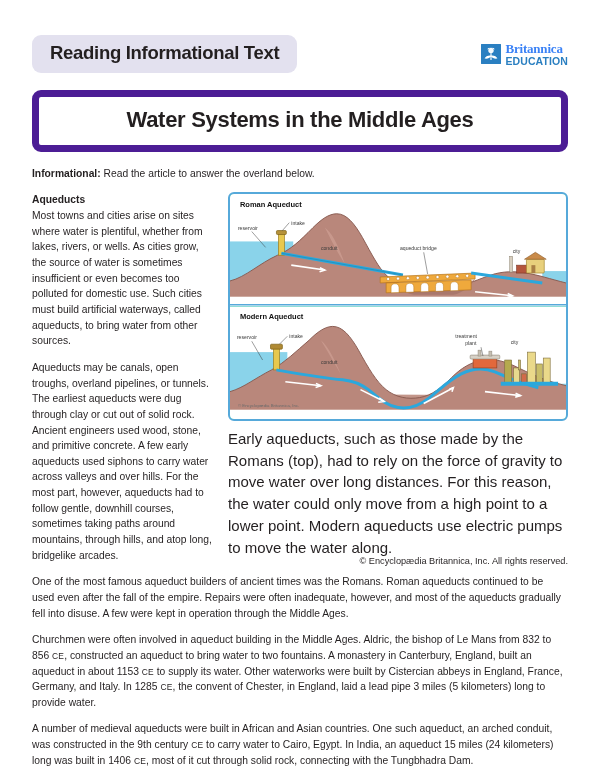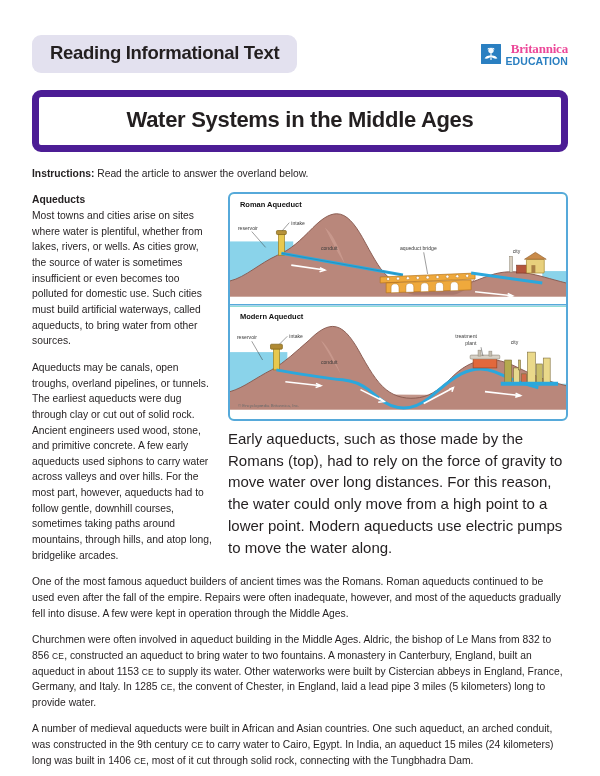--- a/index.html
+++ b/index.html
@@ -59,23 +59,22 @@
   .brand-mark svg { display: block; }
   .brand-words {
     display: flex;
     flex-direction: column;
     line-height: 1;
   }
   .brand-name {
     font-family: "Liberation Serif", serif;
     font-weight: bold;
     font-size: 13px;
-    color: #ec4899;
+    color: #3b82f6;
     letter-spacing: -0.2px;
-    text-align: right;
   }
   .brand-sub {
     font-size: 10.5px;
     font-weight: bold;
     color: #2a7fc1;
     letter-spacing: 0.1px;
     margin-top: 1px;
   }
 
   
@@ -176,21 +175,21 @@
         <span class="brand-sub">EDUCATION</span>
       </span>
     </div>
   </div>
 
   <div class="title-box">
     <div class="title-text">Water Systems in the Middle Ages</div>
   </div>
 
   <div class="instructions">
-    <b>Instructions:</b><span> Read the article to answer the overland below.</span>
+    <b>Informational:</b><span> Read the article to answer the overland below.</span>
   </div>
 
   <div class="article">
 
     <div class="figure">
       <div class="illus">
         <svg viewBox="0 0 340 228" width="340" height="228" aria-hidden="true">
           <defs>
             <clipPath id="clipTop">
                 <rect x="0" y="0" width="340" height="114"></rect>
@@ -364,14 +363,15 @@
 
     <p>Most towns and cities arise on sites where water is plentiful, whether from lakes, rivers, or wells. As cities grow, the source of water is sometimes insufficient or even becomes too polluted for domestic use. Such cities must build artificial waterways, called aqueducts, to bring water from other sources.</p>
     <p>Aqueducts may be canals, open troughs, overland pipelines, or tunnels. The earliest aqueducts were dug through clay or cut out of solid rock. Ancient engineers used wood, stone, and primitive concrete. A few early aqueducts used siphons to carry water across valleys and over hills. For the most part, however, aqueducts had to follow gentle, downhill courses, sometimes taking paths around mountains, through hills, and atop long, bridgelike arcades.</p>
     <p>One of the most famous aqueduct builders of ancient times was the Romans. Roman aqueducts continued to be used even after the fall of the empire. Repairs were often inadequate, however, and most of the aqueducts gradually fell into disuse. A few were kept in operation through the Middle Ages.</p>
 
     <p><span>Churchmen were often involved in aqueduct building in the Middle Ages. Aldric, the bishop of Le Mans from 832 to 856 </span><span class="smallcap">CE</span><span>, constructed an aqueduct to bring water to two fountains. A monastery in Canterbury, England, built an aqueduct in about 1153 </span><span class="smallcap">CE</span><span> to supply its water. Other waterworks were built by Cistercian abbeys in England, France, Germany, and Italy. In 1285 </span><span class="smallcap">CE</span><span>, the convent of Chester, in England, laid a lead pipe 3 miles (5 kilometers) long to provide water.</span></p>
 
     <p><span>A number of medieval aqueducts were built in African and Asian countries. One such aqueduct, an arched conduit, was constructed in the 9th century </span><span class="smallcap">CE</span><span> to carry water to Cairo, Egypt. In India, an aqueduct 15 miles (24 kilometers) long was built in 1406 </span><span class="smallcap">CE</span><span>, most of it cut through solid rock, connecting with the Tungbhadra Dam.</span></p>
   </div>
 
+  <div class="footer">© Encyclopædia Britannica, Inc. All rights reserved.</div>
 
 </div>
 
 </body></html>

